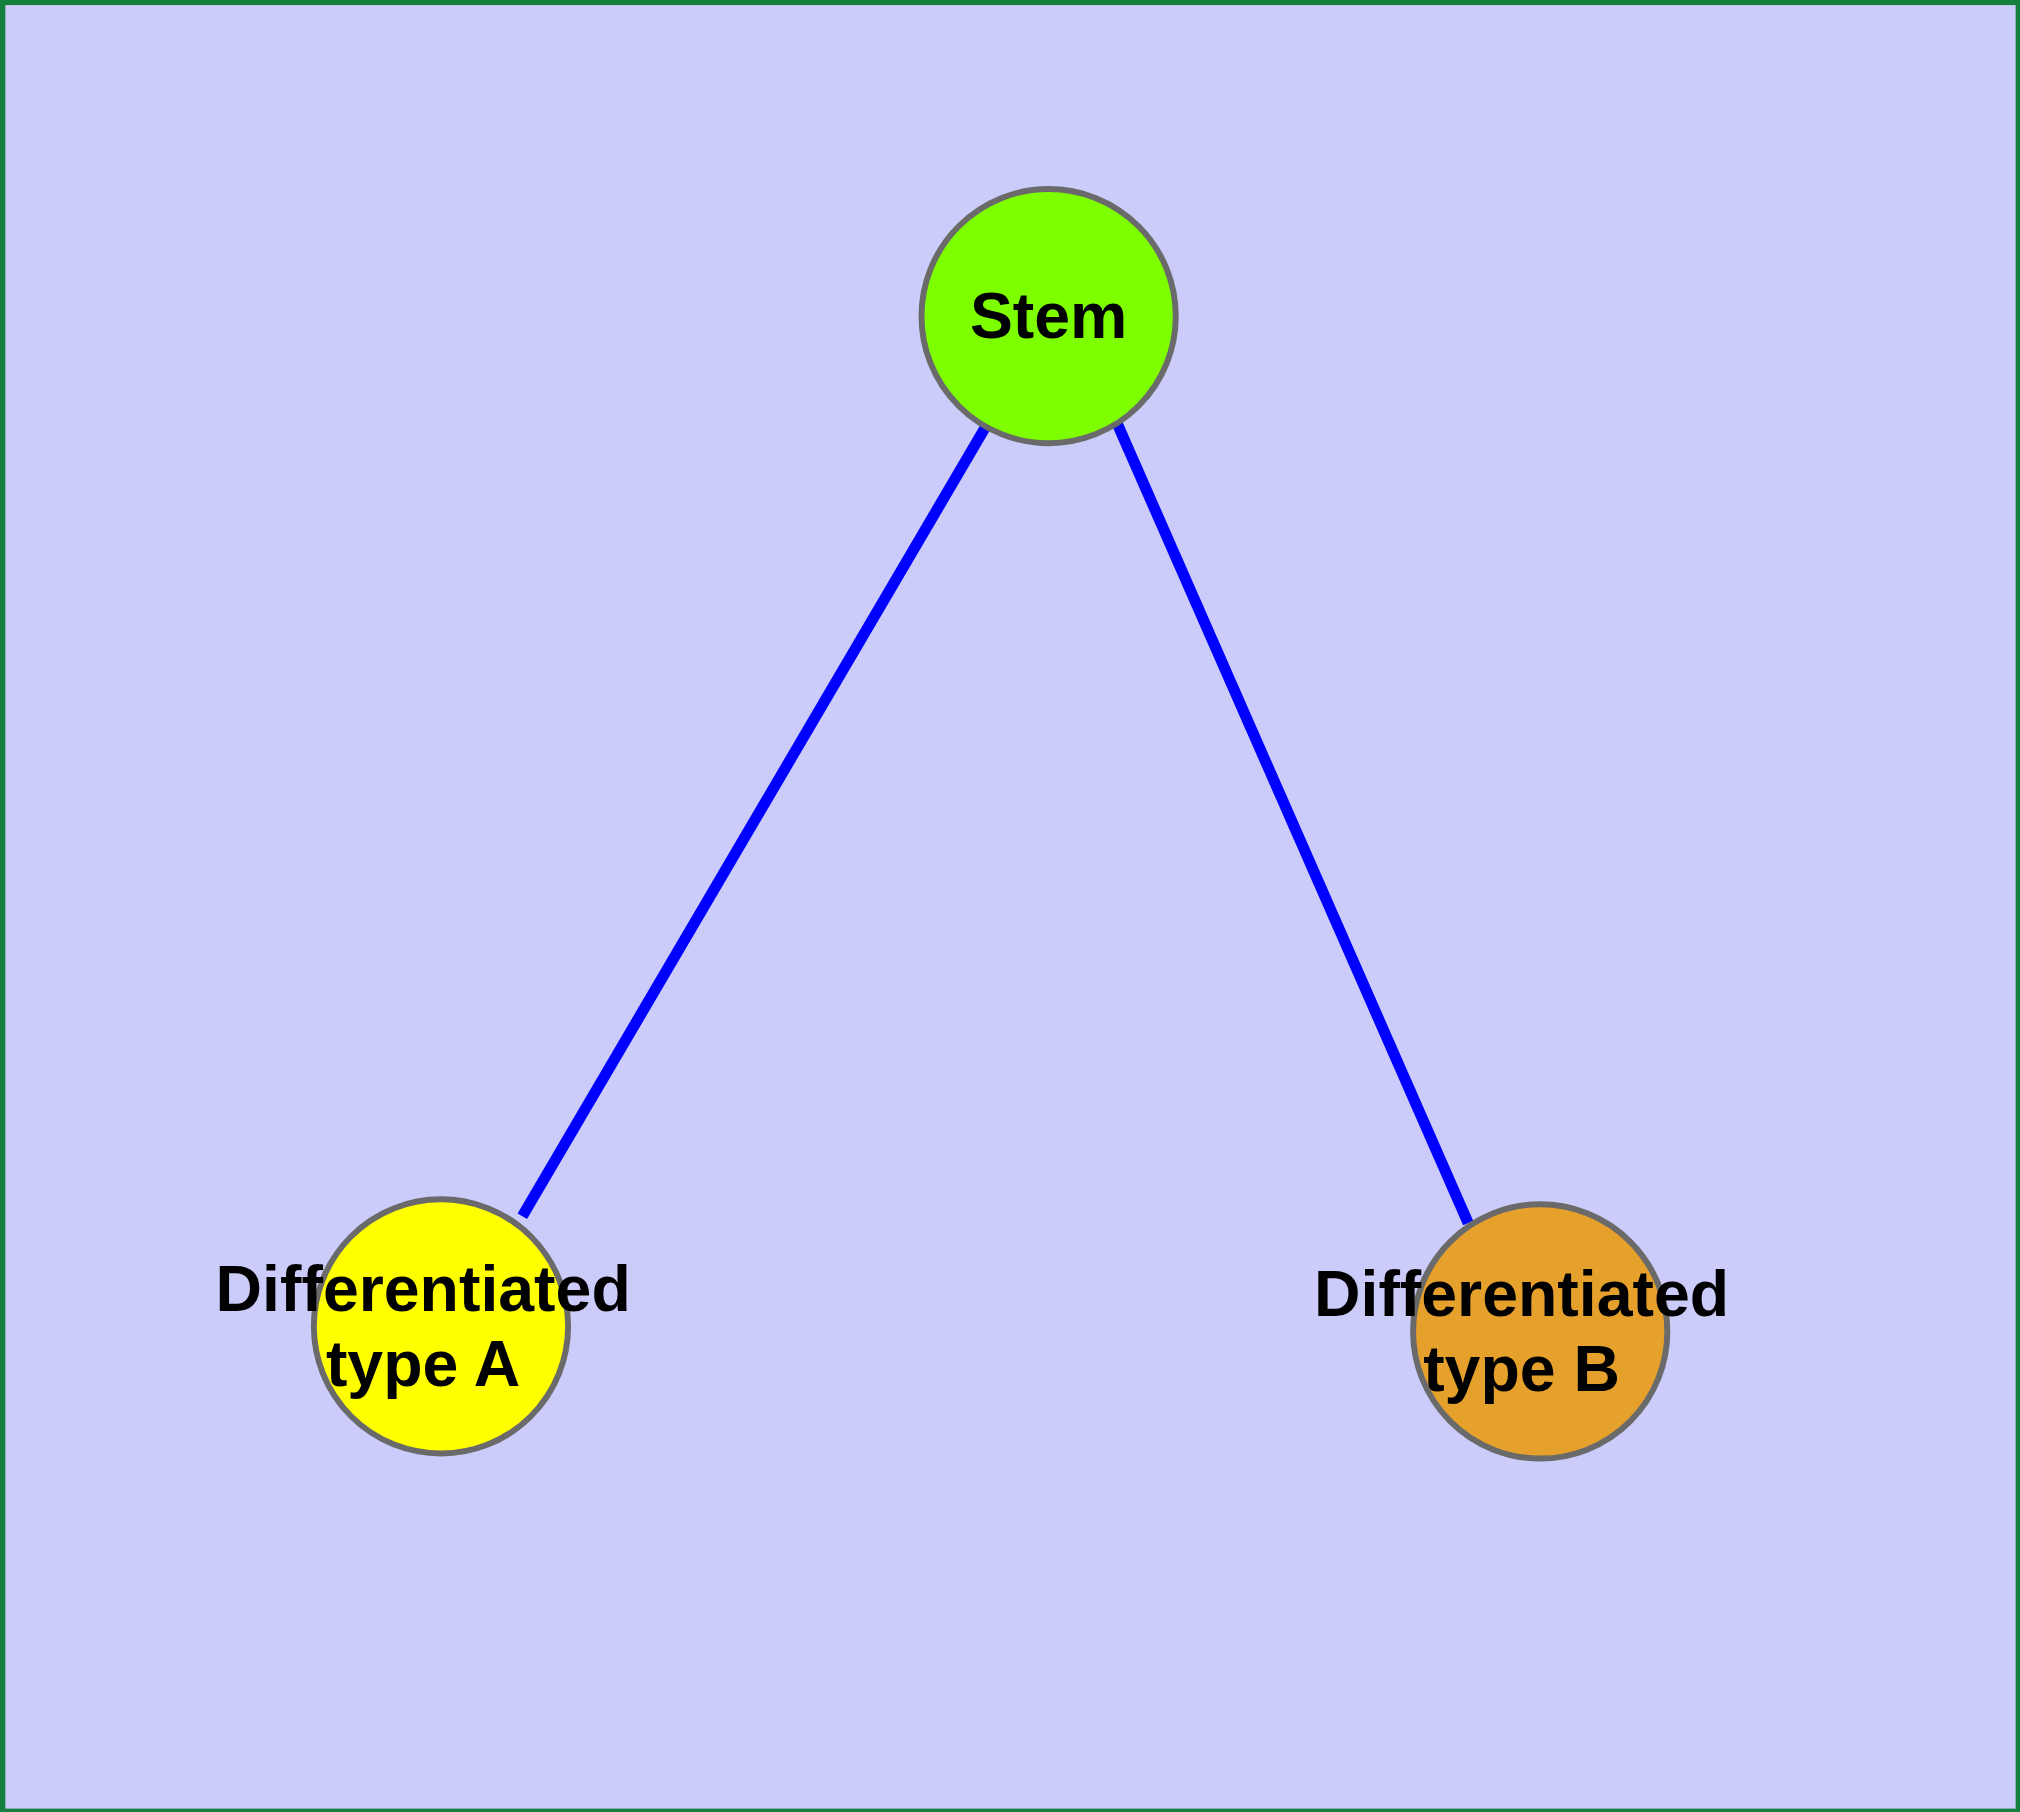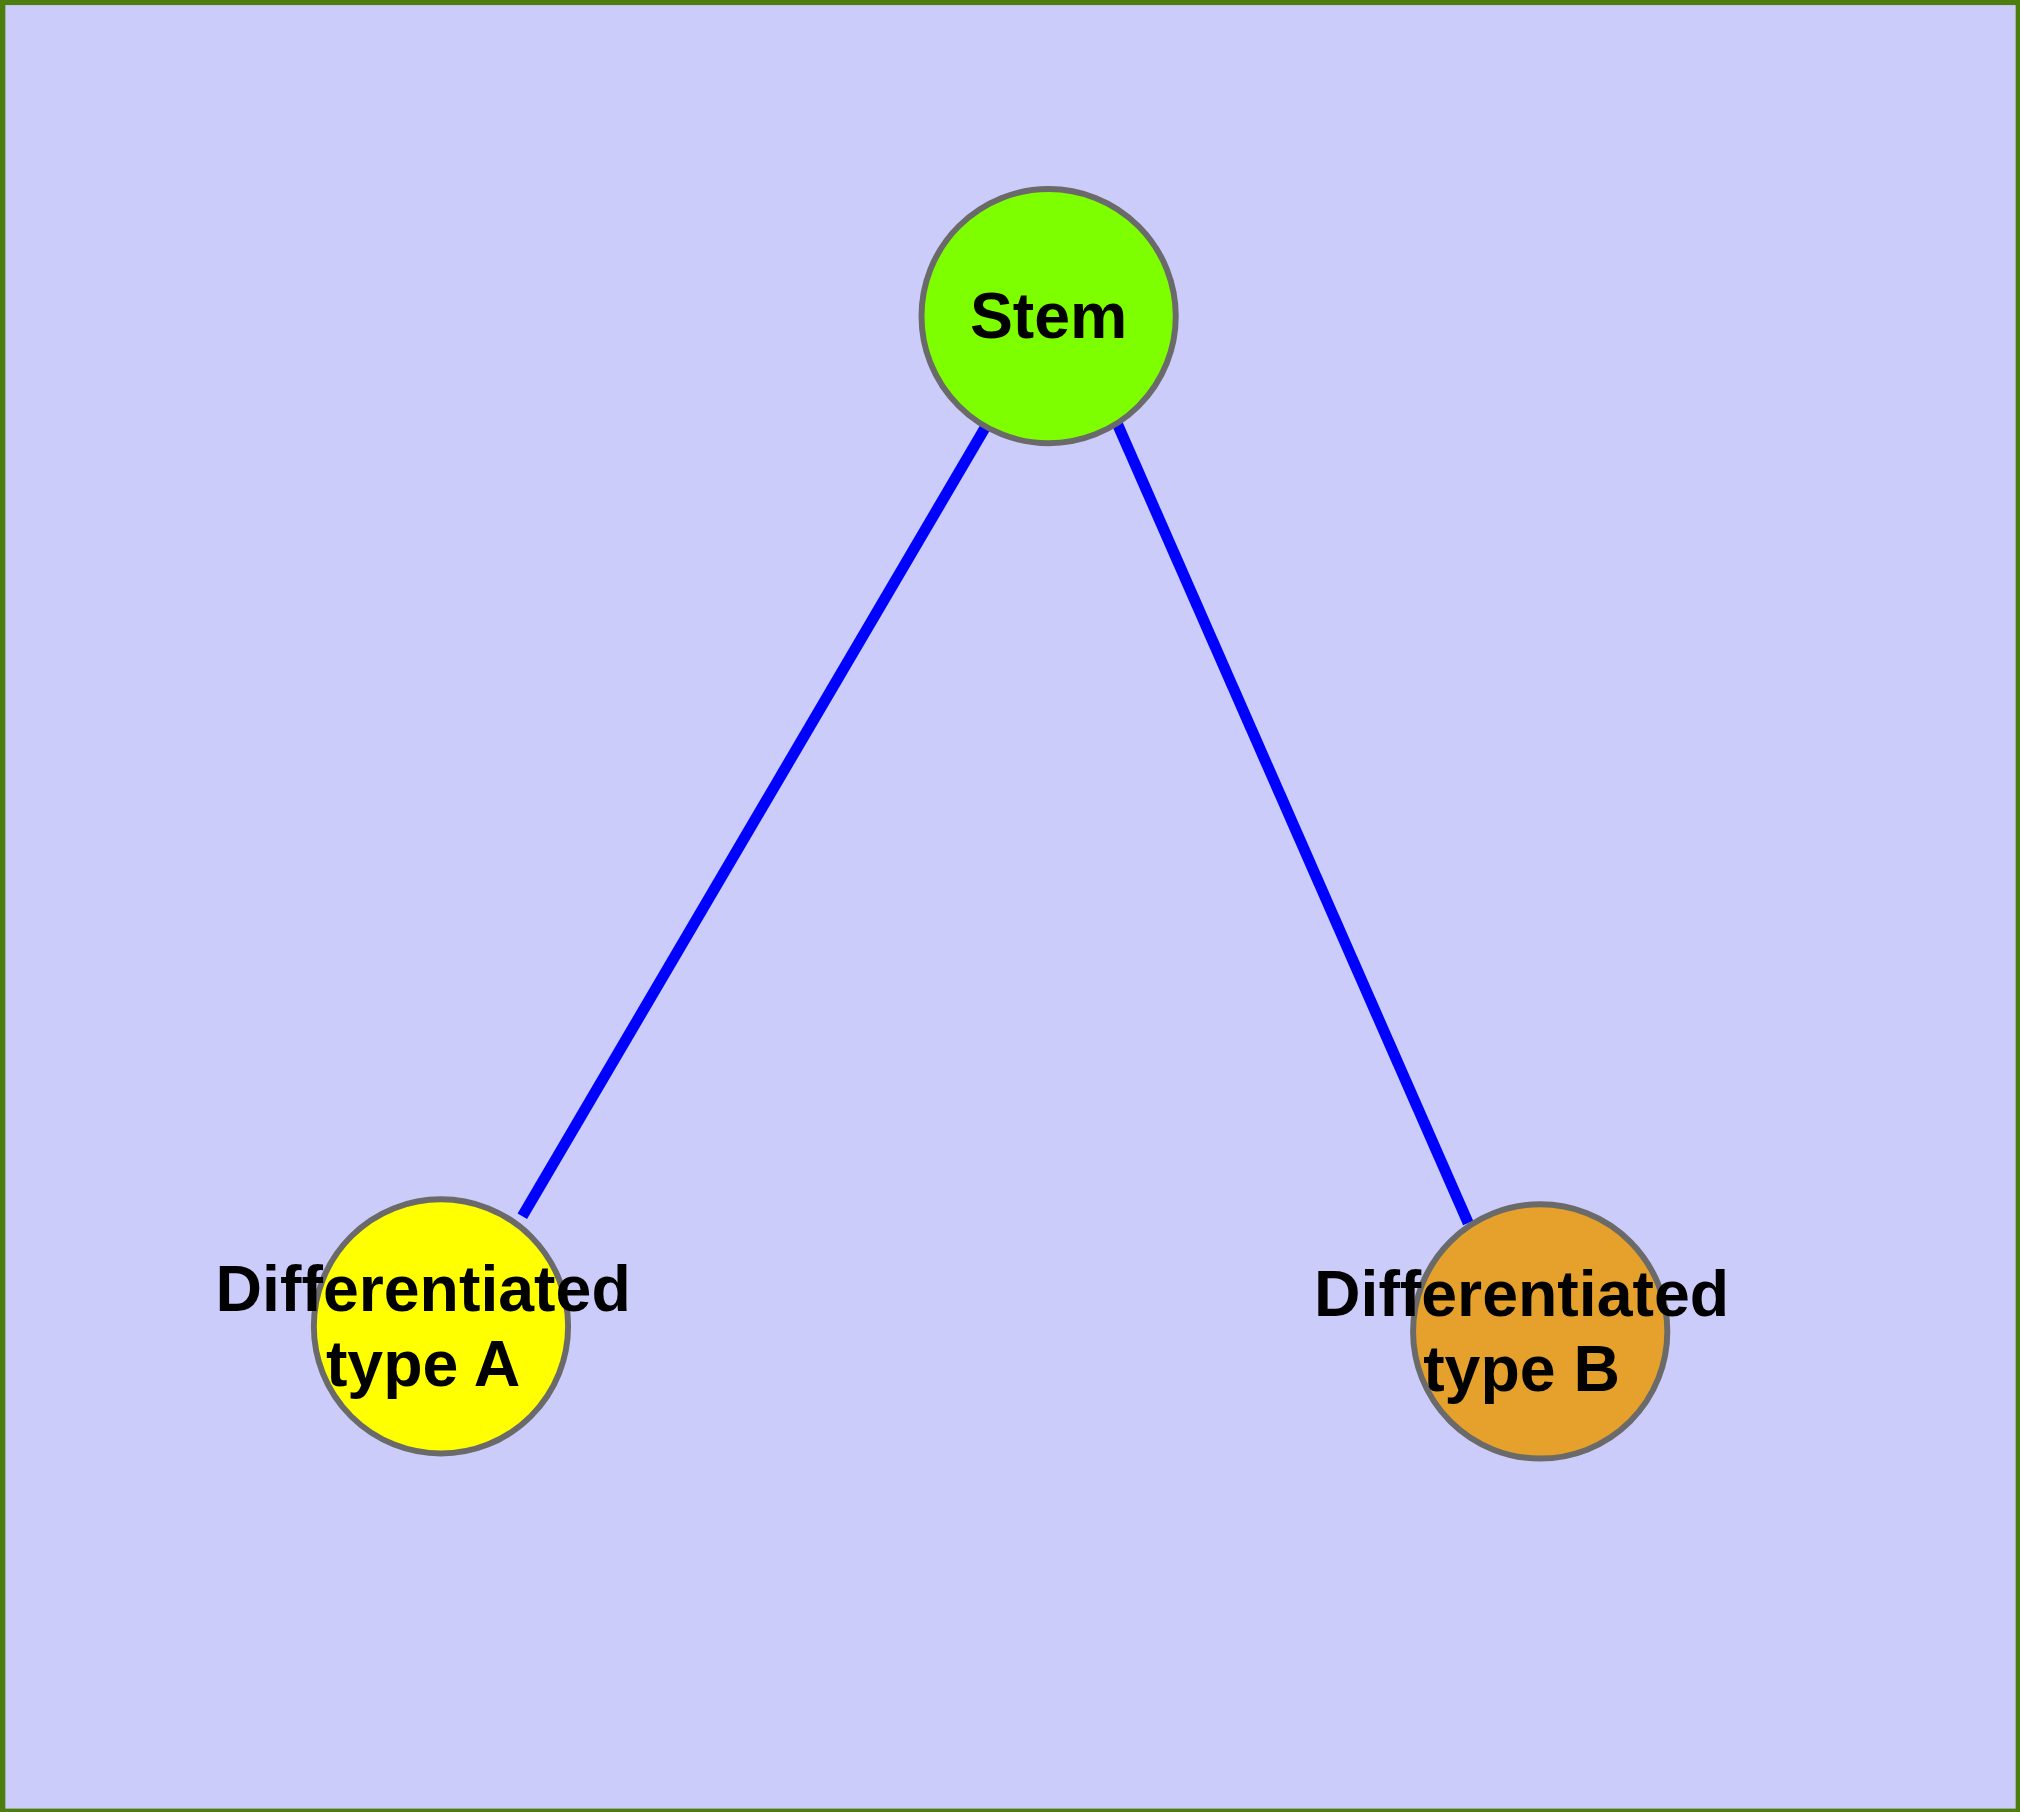--- a/index.html
+++ b/index.html
@@ -31,21 +31,21 @@
   .node-circle {
     stroke-width: 7;
   }
   .edge-line {
     stroke-linecap: butt;
   }
 </style>
 </head>
 <body>
 
-<div id="canvas-root" style="background: #4d7c0f; text-align: right;">
+<div id="canvas-root" style="background: #15803d; text-align: right;">
   <svg id="graph-svg" viewBox="0 0 2384 2138" xmlns="http://www.w3.org/2000/svg">
 
     <rect id="bg-rect" x="6" y="6" width="2372" height="2128" fill="#ccccfa"></rect>
 
     <g id="edges-group">
       <line class="edge-line" x1="1163" y1="503" x2="616" y2="1435" stroke="#0000ff" stroke-width="13"></line>
       <line class="edge-line" x1="1318" y1="500" x2="1732" y2="1443" stroke="#0000ff" stroke-width="13"></line>
     </g>
 
     <g id="nodes-group">

